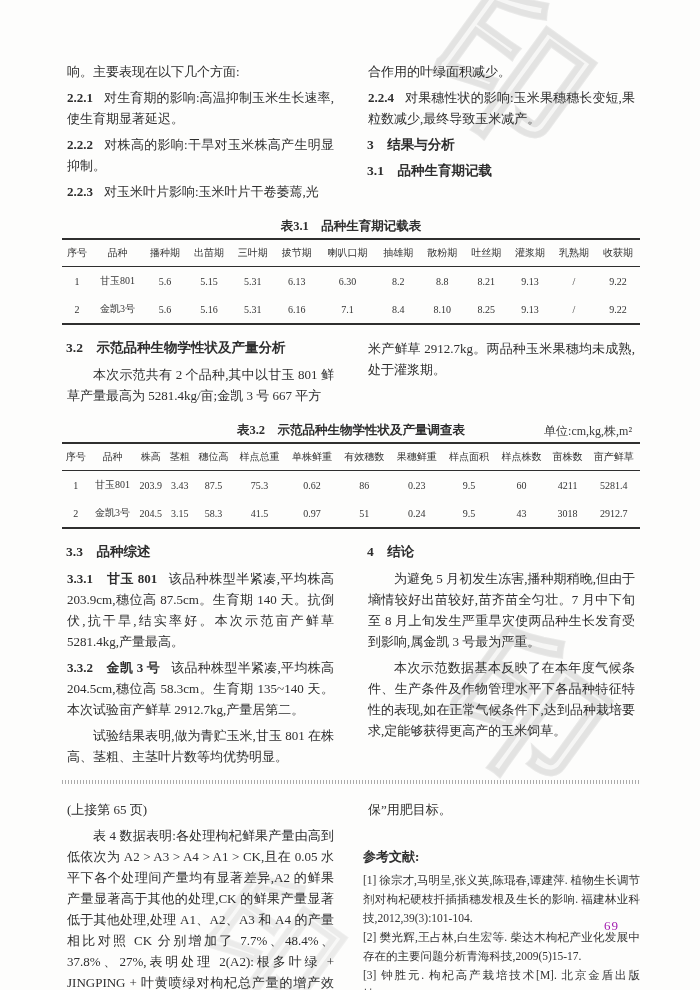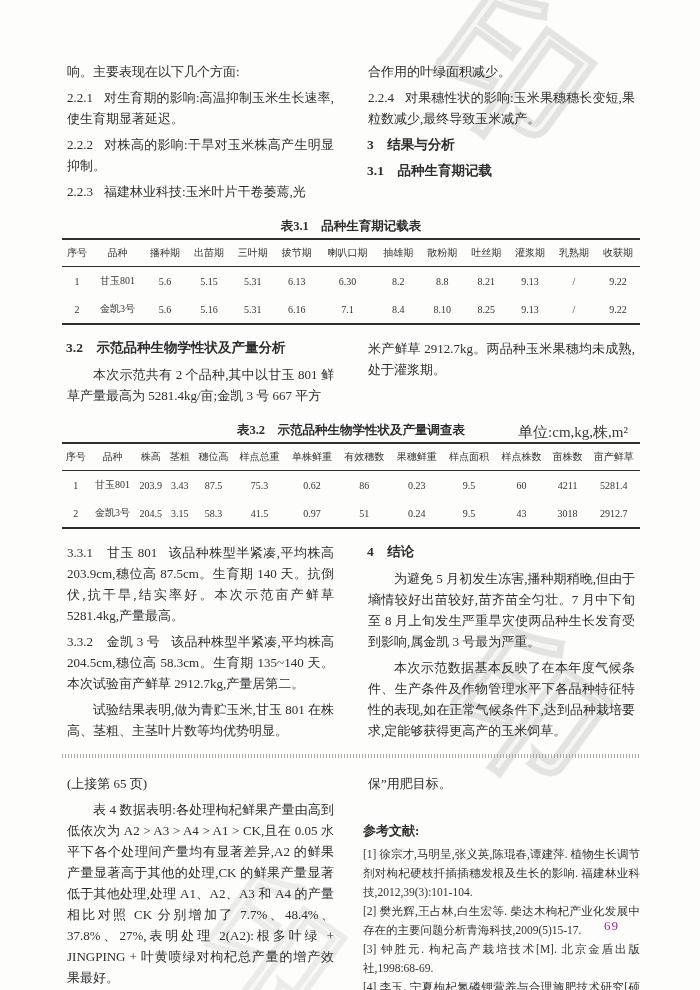--- a/index.html
+++ b/index.html
@@ -8,25 +8,25 @@
     position:relative; width:700px; height:990px; margin:0 auto;
     background:#fdfdfc; overflow:hidden;
     font-family:"Liberation Serif","DejaVu Serif",serif;
     color:#2e2e2e;
   }
   .content { position:absolute; left:62px; top:56px; width:578px; }
   .cols { display:flex; gap:24px; }
   .col { flex:1; min-width:0; }
   p.b { margin:5px; font-size:13px; line-height:21px; text-align:justify; }
   p.indent { text-indent:2em; }
-  .runin { font-weight:normal; margin-right:11px; white-space:nowrap; }
+  .runin { font-weight:bold; margin-right:11px; white-space:nowrap; }
   .h { font-weight:bold; font-size:13.5px; line-height:22px; margin:4px; }
-  .capline { position:relative; text-align:center; margin:9px 0 3px; }
+  .capline { position:relative; text-align:center; margin:9px 8px 3px; }
   .cap { font-weight:bold; font-size:12.5px; line-height:18px; }
-  .unit { position:absolute; right:12px; top:3px; font-size:15px; font-weight:normal; color:#3a3a3a; }
+  .unit { position:absolute; right:0; top:3px; font-size:12px; font-weight:normal; color:#3a3a3a; }
   table.tbl {
     width:100%; border-collapse:collapse; font-size:10px; color:#333;
     border-top:2px solid #2f2f2f; border-bottom:2px solid #2f2f2f;
     margin-bottom:8px;
   }
   table.tbl th { font-weight:normal; padding:6px 1px; white-space:nowrap; border-bottom:1.2px solid #2f2f2f; text-align:center; }
   table.tbl td { padding:7px 1px; white-space:nowrap; text-align:center; }
   .divider { height:4px; margin:8px 0 10px;
     background:repeating-linear-gradient(90deg,#8f8f8f 0 1px, transparent 1px 3px);
     opacity:.75; }
@@ -52,21 +52,21 @@
   <span class="wm wm2">印</span>
   <span class="wm wm3">印</span>
 
   <div class="content">
 
     <div class="cols">
       <div class="col">
         <p class="b">响。主要表现在以下几个方面:</p>
         <p class="b"><b class="runin">2.2.1</b><span>对生育期的影响:高温抑制玉米生长速率,使生育期显著延迟。</span></p>
         <p class="b"><b class="runin">2.2.2</b><span>对株高的影响:干旱对玉米株高产生明显抑制。</span></p>
-        <p class="b"><b class="runin">2.2.3</b><span>福建林业科技:玉米叶片干卷萎蔫,光</span></p>
+        <p class="b"><b class="runin">2.2.3</b><span>对玉米叶片影响:玉米叶片干卷萎蔫,光</span></p>
       </div>
       <div class="col">
         <p class="b">合作用的叶绿面积减少。</p>
         <p class="b"><b class="runin">2.2.4</b><span>对果穗性状的影响:玉米果穗穗长变短,果粒数减少,最终导致玉米减产。</span></p>
         <p class="h">3　结果与分析</p>
         <p class="h">3.1　品种生育期记载</p>
       </div>
     </div>
 
     <div class="capline">
@@ -185,20 +185,21 @@
             <td>9.5</td>
             <td>43</td>
             <td>3018</td>
             <td>2912.7</td>
           </tr>
         </tbody>
     </table>
 
     <div class="cols mt2">
       <div class="col">
+        <p class="h">3.3　品种综述</p>
         <p class="b"><b class="runin">3.3.1　甘玉 801</b><span>该品种株型半紧凑,平均株高 203.9cm,穗位高 87.5cm。生育期 140 天。抗倒伏,抗干旱,结实率好。本次示范亩产鲜草 5281.4kg,产量最高。</span></p>
         <p class="b"><b class="runin">3.3.2　金凯 3 号</b><span>该品种株型半紧凑,平均株高 204.5cm,穗位高 58.3cm。生育期 135~140 天。本次试验亩产鲜草 2912.7kg,产量居第二。</span></p>
         <p class="b indent">试验结果表明,做为青贮玉米,甘玉 801 在株高、茎粗、主茎叶片数等均优势明显。</p>
       </div>
       <div class="col">
         <p class="h">4　结论</p>
         <p class="b indent">为避免 5 月初发生冻害,播种期稍晚,但由于墒情较好出苗较好,苗齐苗全匀壮。7 月中下旬至 8 月上旬发生严重旱灾使两品种生长发育受到影响,属金凯 3 号最为严重。</p>
         <p class="b indent">本次示范数据基本反映了在本年度气候条件、生产条件及作物管理水平下各品种特征特性的表现,如在正常气候条件下,达到品种栽培要求,定能够获得更高产的玉米饲草。</p>
       </div>
     </div>

